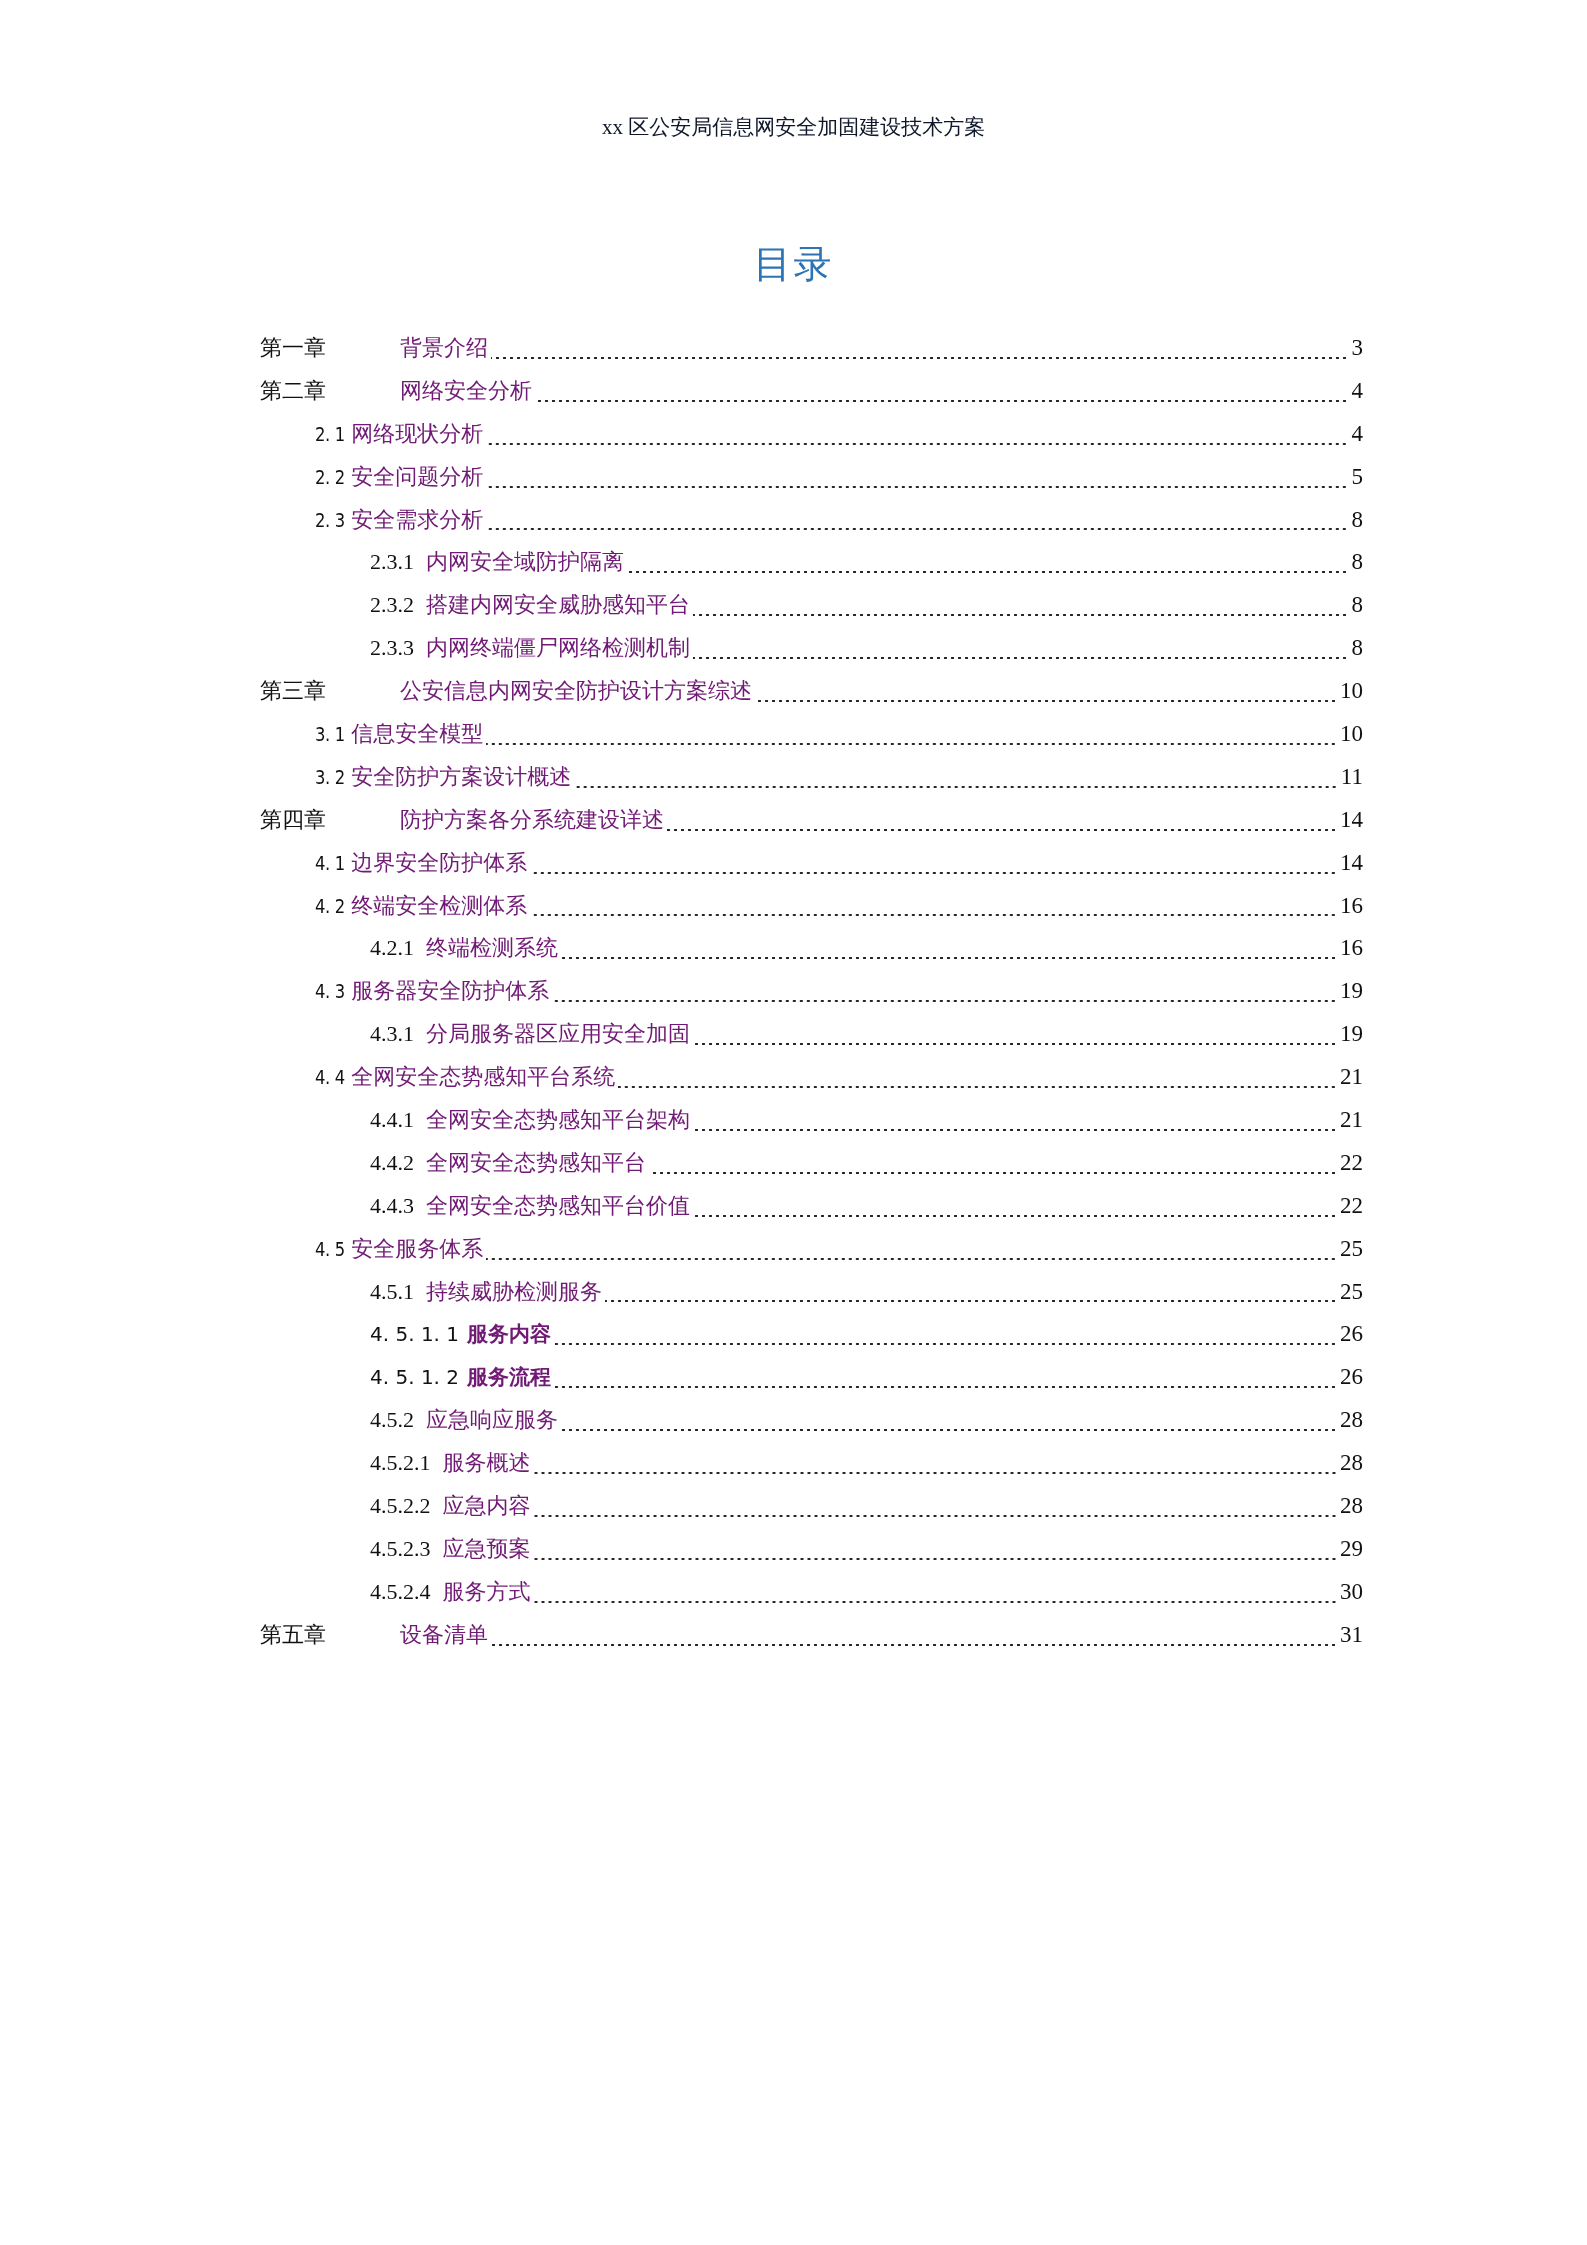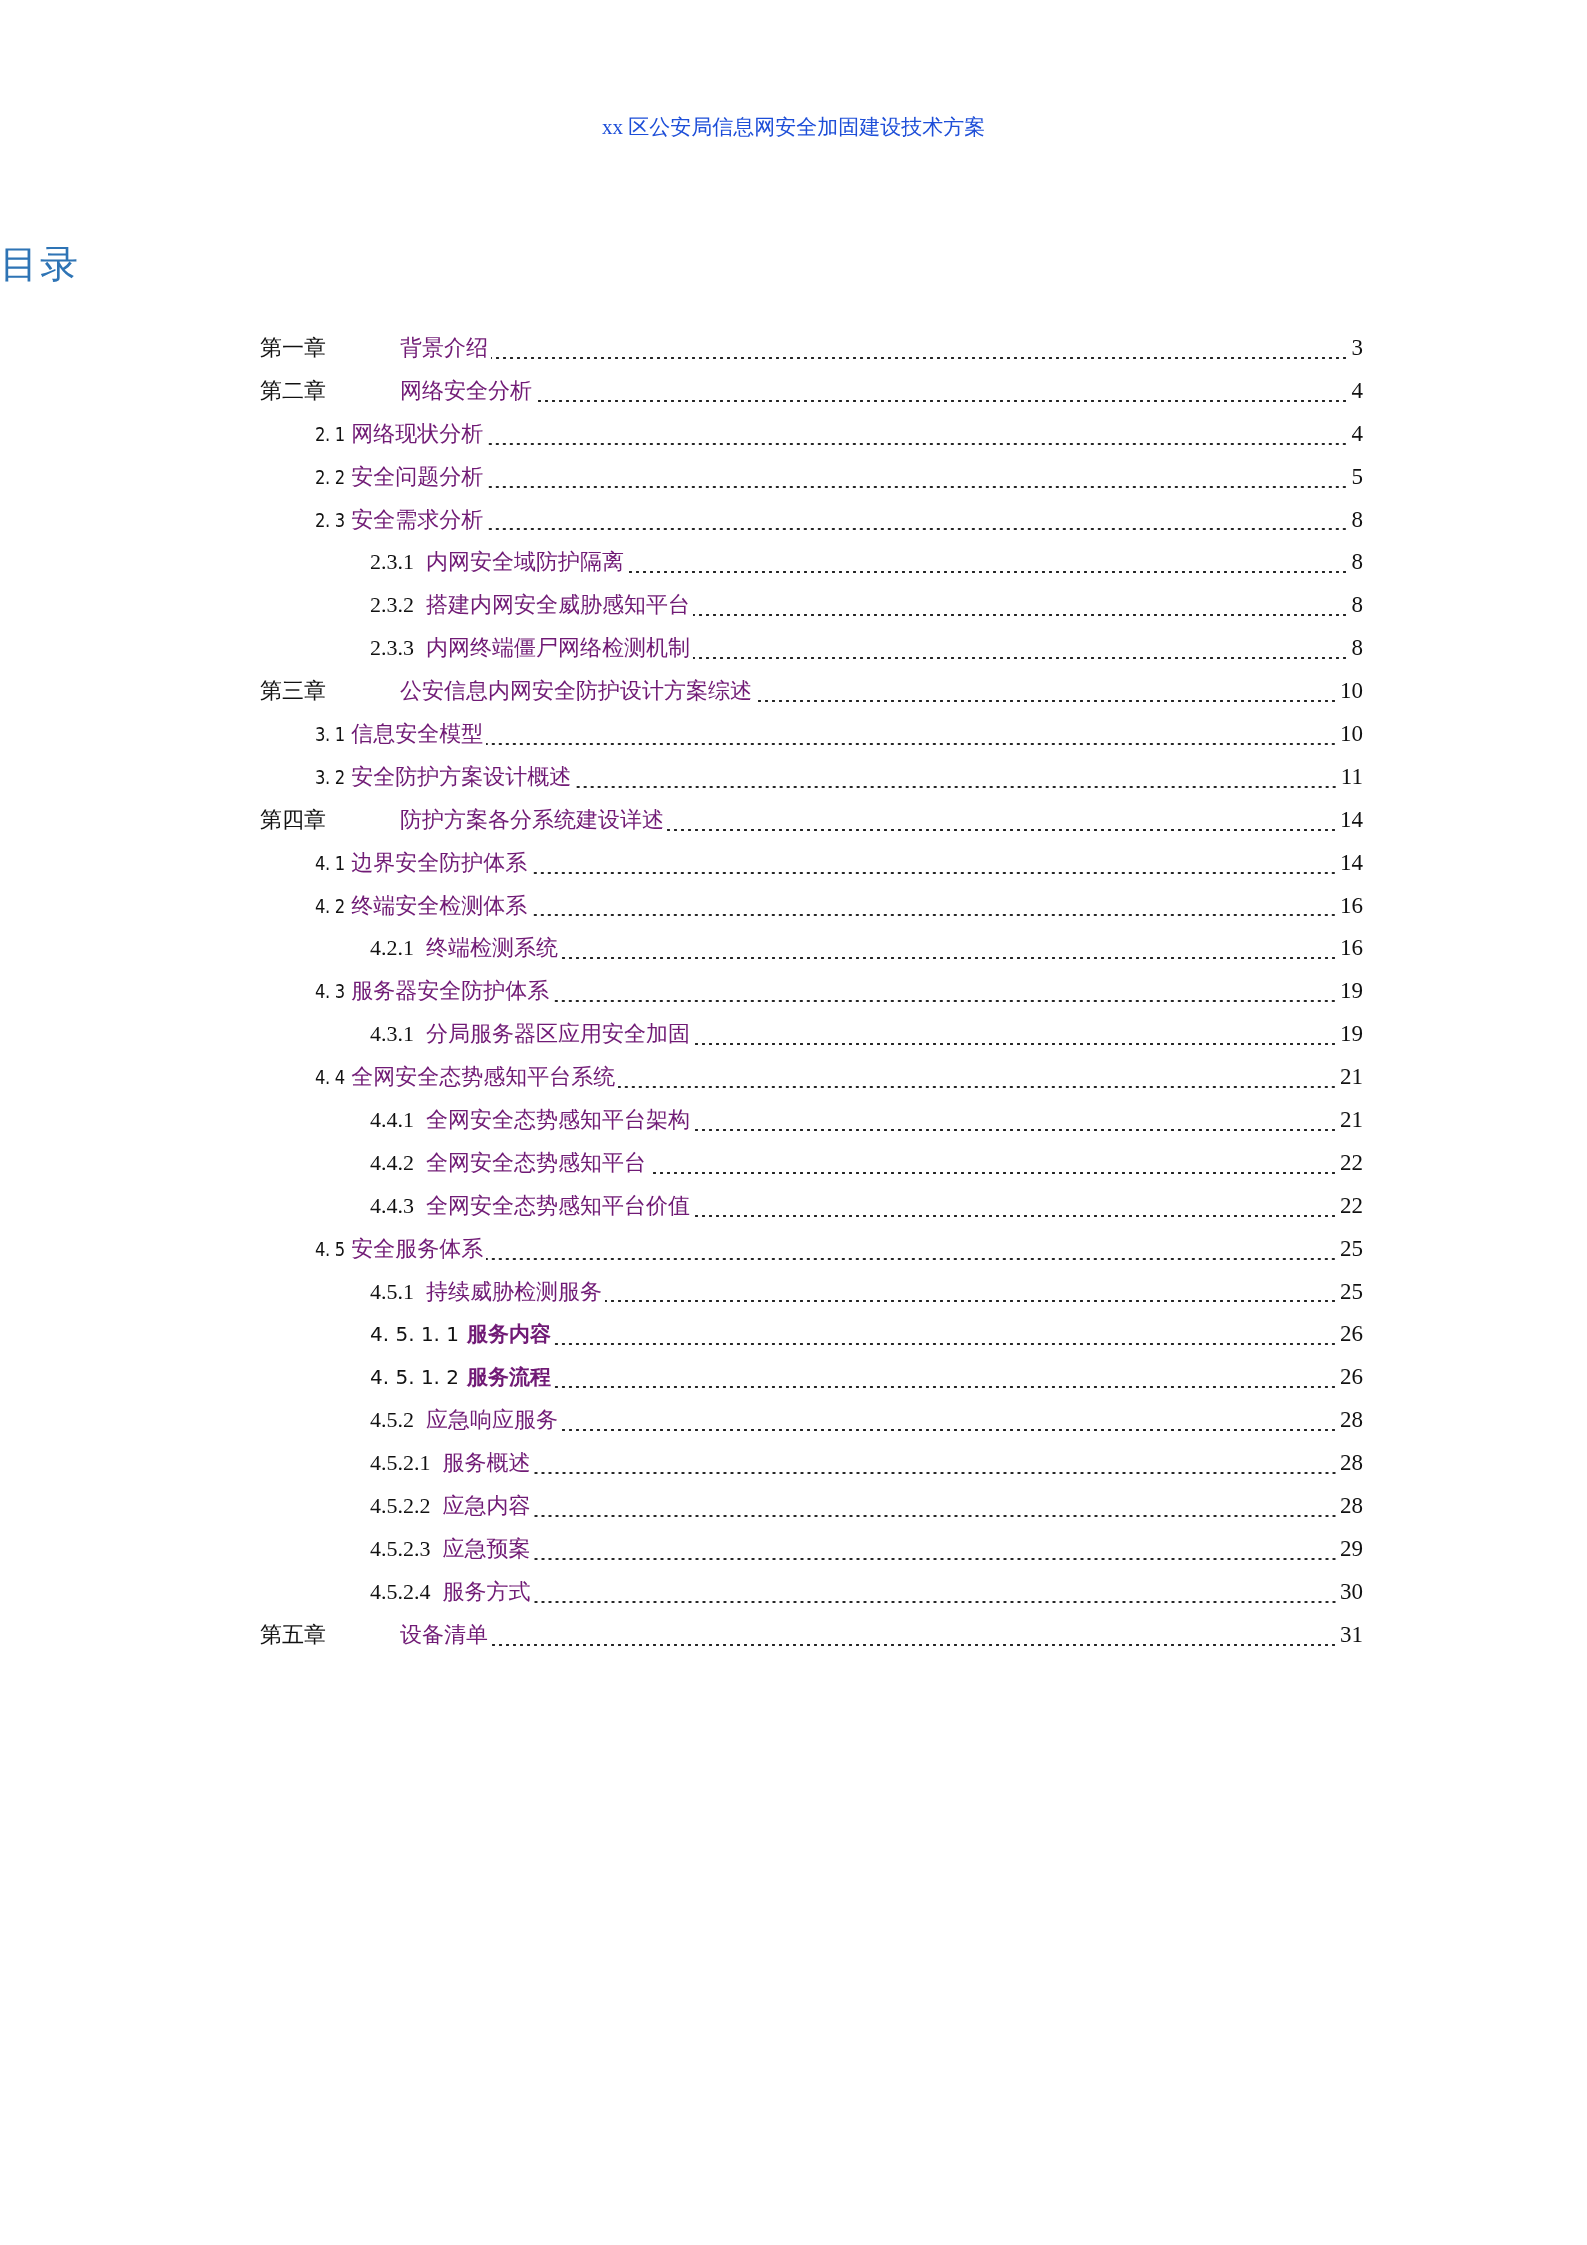--- a/index.html
+++ b/index.html
@@ -16,28 +16,29 @@
       font-family: "Liberation Serif", "DejaVu Serif", serif;
     }
     .page-header {
       position: absolute;
       top: 112px;
       left: 0;
       width: 1587px;
       text-align: center;
       font-size: 21px;
       line-height: 30px;
-      color: #1d4ed8;
+      color: #0f172a;
       font-family: "Liberation Serif", "DejaVu Serif", serif;
     }
     .toc-title {
       position: absolute;
       top: 236px;
       left: 0;
       width: 1587px;
+      text-align: center;
       font-size: 38px;
       line-height: 56px;
       color: #2e74b5;
       font-family: "DejaVu Sans", "Liberation Sans", sans-serif;
       letter-spacing: 2px;
     }
     .toc-list {
       position: absolute;
       top: 313px;
       left: 242px;

